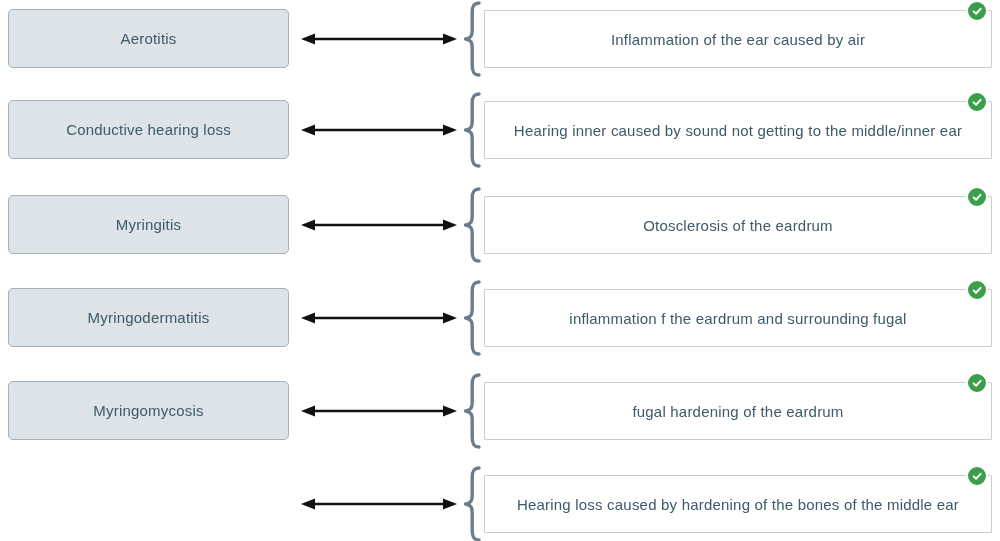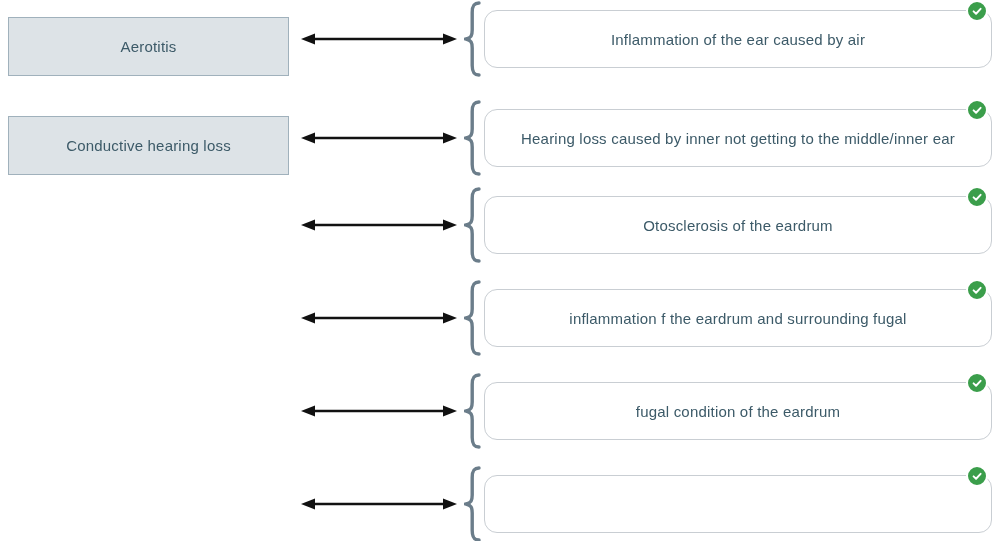--- a/index.html
+++ b/index.html
@@ -15,41 +15,40 @@
     background: #ffffff;
     overflow: hidden;
   }
   .match-row {
     position: absolute;
     left: 0;
     width: 1000px;
     height: 59px;
   }
   .row-0 { top: 9px; }
-  .row-1 { top: 108px; }
+  .row-1 { top: 100px; }
   .row-2 { top: 195px; }
   .row-3 { top: 288px; }
   .row-4 { top: 381px; }
   .row-5 { top: 474px; }
 
   .term-card {
     position: absolute;
     left: 8px;
     top: 0;
     width: 281px;
     height: 59px;
     box-sizing: border-box;
     background: #dde3e7;
     border: 1px solid #a0b1bc;
-    border-radius: 0;
+    border-radius: 5px;
     display: flex;
     align-items: center;
     justify-content: center;
     cursor: pointer;
-    margin-top: 8px;
   }
   .term-text {
     color: #3c5a68;
     font-size: 15px;
     letter-spacing: 0.2px;
     text-align: center;
     padding: 0 10px;
   }
   .arrow-wrap {
     position: absolute;
@@ -69,21 +68,21 @@
   }
   .def-card {
     position: absolute;
     left: 484px;
     top: 1px;
     width: 508px;
     height: 58px;
     box-sizing: border-box;
     background: #ffffff;
     border: 1px solid #c9ced3;
-    border-radius: 13px;
+    border-radius: 1px;
     display: flex;
     align-items: center;
     justify-content: center;
     cursor: pointer;
   }
   .def-text {
     color: #3c5a68;
     font-size: 15px;
     letter-spacing: 0.2px;
     text-align: center;
@@ -145,30 +144,33 @@
           <polygon points="0,7 14,1.4 14,12.6" fill="#111111"></polygon>
           <polygon points="156,7 142,1.4 142,12.6" fill="#111111"></polygon>
         </svg>
       </div>
       <div class="brace-wrap">
         <svg width="17" height="76" viewBox="0 0 17 76">
           <path d="M 15 2 C 9.7 2 8.2 5.2 8.2 11.5 L 8.2 29 C 8.2 34.5 7.2 36.6 2.2 38 C 7.2 39.4 8.2 41.5 8.2 47 L 8.2 64.5 C 8.2 70.8 9.7 74 15 74" fill="none" stroke="#6b7d8a" stroke-width="3.4" stroke-linecap="round"></path>
         </svg>
       </div>
       <div class="def-card">
-        <span class="def-text">Hearing loss caused by inner not getting to the middle/inner ear</span>
+        <span class="def-text">Hearing inner caused by sound not getting to the middle/inner ear</span>
         <span class="check-badge">
           <svg width="12" height="12" viewBox="0 0 14 14">
             <path d="M 3 7.4 L 5.9 10.2 L 11.2 4.4" fill="none" stroke="#ffffff" stroke-width="2.2" stroke-linecap="round" stroke-linejoin="round"></path>
           </svg>
         </span>
       </div>
     </div>
 
     <div class="match-row row-2">
+      <div class="term-card">
+        <span class="term-text">Myringitis</span>
+      </div>
       <div class="arrow-wrap">
         <svg width="156" height="14" viewBox="0 0 156 14">
           <line x1="11" y1="7" x2="145" y2="7" stroke="#111111" stroke-width="2.6"></line>
           <polygon points="0,7 14,1.4 14,12.6" fill="#111111"></polygon>
           <polygon points="156,7 142,1.4 142,12.6" fill="#111111"></polygon>
         </svg>
       </div>
       <div class="brace-wrap">
         <svg width="17" height="76" viewBox="0 0 17 76">
           <path d="M 15 2 C 9.7 2 8.2 5.2 8.2 11.5 L 8.2 29 C 8.2 34.5 7.2 36.6 2.2 38 C 7.2 39.4 8.2 41.5 8.2 47 L 8.2 64.5 C 8.2 70.8 9.7 74 15 74" fill="none" stroke="#6b7d8a" stroke-width="3.4" stroke-linecap="round"></path>
@@ -178,20 +180,23 @@
         <span class="def-text">Otosclerosis of the eardrum</span>
         <span class="check-badge">
           <svg width="12" height="12" viewBox="0 0 14 14">
             <path d="M 3 7.4 L 5.9 10.2 L 11.2 4.4" fill="none" stroke="#ffffff" stroke-width="2.2" stroke-linecap="round" stroke-linejoin="round"></path>
           </svg>
         </span>
       </div>
     </div>
 
     <div class="match-row row-3">
+      <div class="term-card">
+        <span class="term-text">Myringodermatitis</span>
+      </div>
       <div class="arrow-wrap">
         <svg width="156" height="14" viewBox="0 0 156 14">
           <line x1="11" y1="7" x2="145" y2="7" stroke="#111111" stroke-width="2.6"></line>
           <polygon points="0,7 14,1.4 14,12.6" fill="#111111"></polygon>
           <polygon points="156,7 142,1.4 142,12.6" fill="#111111"></polygon>
         </svg>
       </div>
       <div class="brace-wrap">
         <svg width="17" height="76" viewBox="0 0 17 76">
           <path d="M 15 2 C 9.7 2 8.2 5.2 8.2 11.5 L 8.2 29 C 8.2 34.5 7.2 36.6 2.2 38 C 7.2 39.4 8.2 41.5 8.2 47 L 8.2 64.5 C 8.2 70.8 9.7 74 15 74" fill="none" stroke="#6b7d8a" stroke-width="3.4" stroke-linecap="round"></path>
@@ -201,34 +206,37 @@
         <span class="def-text">inflammation f the eardrum and surrounding fugal</span>
         <span class="check-badge">
           <svg width="12" height="12" viewBox="0 0 14 14">
             <path d="M 3 7.4 L 5.9 10.2 L 11.2 4.4" fill="none" stroke="#ffffff" stroke-width="2.2" stroke-linecap="round" stroke-linejoin="round"></path>
           </svg>
         </span>
       </div>
     </div>
 
     <div class="match-row row-4">
-      <div class="arrow-wrap">
-        <svg width="156" height="14" viewBox="0 0 156 14">
-          <line x1="11" y1="7" x2="145" y2="7" stroke="#111111" stroke-width="2.6"></line>
-          <polygon points="0,7 14,1.4 14,12.6" fill="#111111"></polygon>
-          <polygon points="156,7 142,1.4 142,12.6" fill="#111111"></polygon>
-        </svg>
-      </div>
-      <div class="brace-wrap">
-        <svg width="17" height="76" viewBox="0 0 17 76">
-          <path d="M 15 2 C 9.7 2 8.2 5.2 8.2 11.5 L 8.2 29 C 8.2 34.5 7.2 36.6 2.2 38 C 7.2 39.4 8.2 41.5 8.2 47 L 8.2 64.5 C 8.2 70.8 9.7 74 15 74" fill="none" stroke="#6b7d8a" stroke-width="3.4" stroke-linecap="round"></path>
-        </svg>
-      </div>
-      <div class="def-card">
-        <span class="def-text">fugal condition of the eardrum</span>
+      <div class="term-card">
+        <span class="term-text">Myringomycosis</span>
+      </div>
+      <div class="arrow-wrap">
+        <svg width="156" height="14" viewBox="0 0 156 14">
+          <line x1="11" y1="7" x2="145" y2="7" stroke="#111111" stroke-width="2.6"></line>
+          <polygon points="0,7 14,1.4 14,12.6" fill="#111111"></polygon>
+          <polygon points="156,7 142,1.4 142,12.6" fill="#111111"></polygon>
+        </svg>
+      </div>
+      <div class="brace-wrap">
+        <svg width="17" height="76" viewBox="0 0 17 76">
+          <path d="M 15 2 C 9.7 2 8.2 5.2 8.2 11.5 L 8.2 29 C 8.2 34.5 7.2 36.6 2.2 38 C 7.2 39.4 8.2 41.5 8.2 47 L 8.2 64.5 C 8.2 70.8 9.7 74 15 74" fill="none" stroke="#6b7d8a" stroke-width="3.4" stroke-linecap="round"></path>
+        </svg>
+      </div>
+      <div class="def-card">
+        <span class="def-text">fugal hardening of the eardrum</span>
         <span class="check-badge">
           <svg width="12" height="12" viewBox="0 0 14 14">
             <path d="M 3 7.4 L 5.9 10.2 L 11.2 4.4" fill="none" stroke="#ffffff" stroke-width="2.2" stroke-linecap="round" stroke-linejoin="round"></path>
           </svg>
         </span>
       </div>
     </div>
 
     <div class="match-row row-5">
       <div class="arrow-wrap">
@@ -237,20 +245,21 @@
           <polygon points="0,7 14,1.4 14,12.6" fill="#111111"></polygon>
           <polygon points="156,7 142,1.4 142,12.6" fill="#111111"></polygon>
         </svg>
       </div>
       <div class="brace-wrap">
         <svg width="17" height="76" viewBox="0 0 17 76">
           <path d="M 15 2 C 9.7 2 8.2 5.2 8.2 11.5 L 8.2 29 C 8.2 34.5 7.2 36.6 2.2 38 C 7.2 39.4 8.2 41.5 8.2 47 L 8.2 64.5 C 8.2 70.8 9.7 74 15 74" fill="none" stroke="#6b7d8a" stroke-width="3.4" stroke-linecap="round"></path>
         </svg>
       </div>
       <div class="def-card">
+        <span class="def-text">Hearing loss caused by hardening of the bones of the middle ear</span>
         <span class="check-badge">
           <svg width="12" height="12" viewBox="0 0 14 14">
             <path d="M 3 7.4 L 5.9 10.2 L 11.2 4.4" fill="none" stroke="#ffffff" stroke-width="2.2" stroke-linecap="round" stroke-linejoin="round"></path>
           </svg>
         </span>
       </div>
     </div>
   </div>
 
 </body></html>

